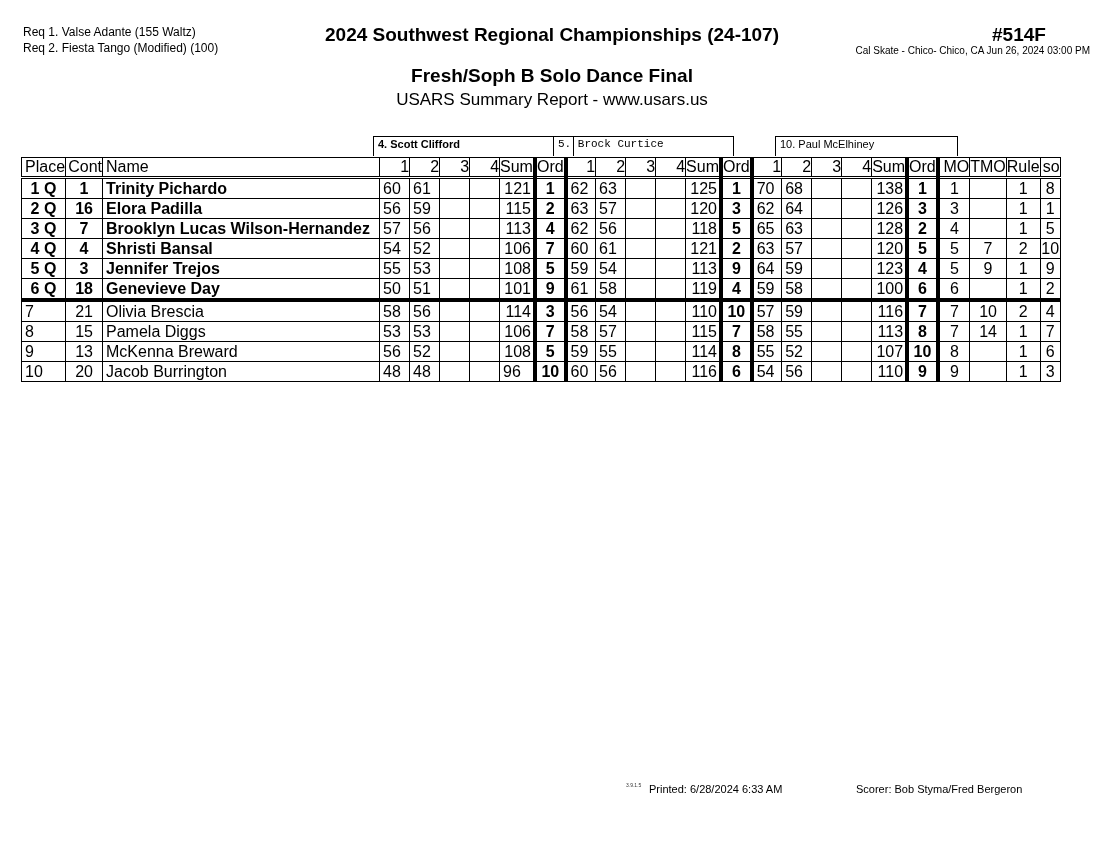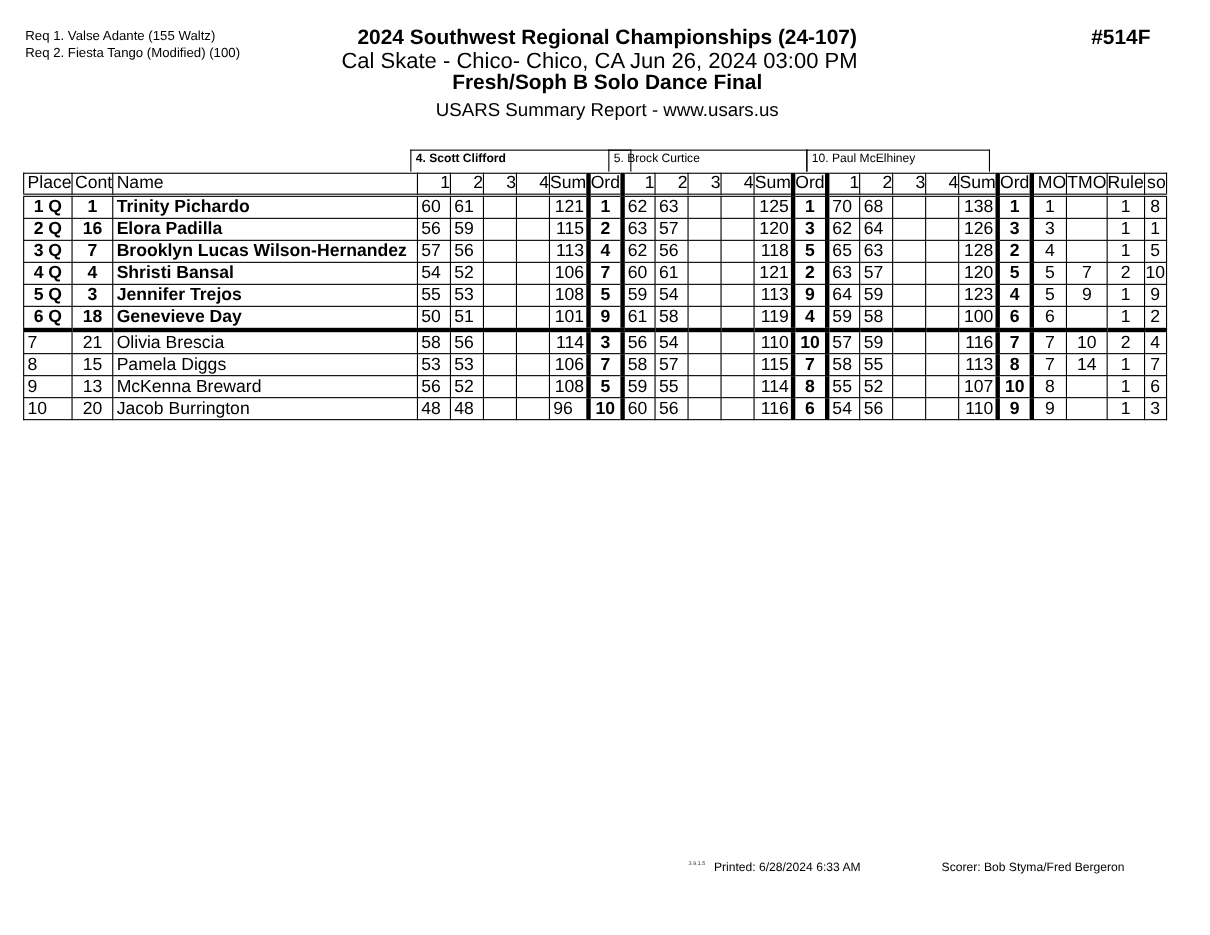--- a/index.html
+++ b/index.html
@@ -1,20 +1,20 @@
 <!DOCTYPE html>
 <html><head>
 <meta charset="utf-8">
 <style>
   html, body { margin: 0; padding: 0; background: #ffffff; }
   body { width: 1100px; height: 850px; position: relative; overflow: hidden; font-family: "Liberation Sans", sans-serif; color: #000; }
   .abs { position: absolute; white-space: nowrap; }
   .req { font-size: 12px; line-height: 15px; left: 23px; }
   .title { font-weight: bold; font-size: 19px; left: 0; width: 1104px; text-align: center; }
-  .subtitle { font-size: 20px; left: 0; width: 1090px; text-align: center; }
+  .subtitle { font-size: 10px; left: 0; width: 1090px; text-align: right; }
   .event { font-weight: bold; font-size: 19px; left: 0; width: 1104px; text-align: center; }
   .report { font-size: 17px; left: 0; width: 1104px; text-align: center; }
   .num { font-weight: bold; font-size: 19px; left: 992px; }
 
   .judge-box { position: absolute; top: 136px; height: 20px; border: 1px solid #000; border-bottom: none; font-size: 11px; line-height: 14px; padding-left: 4px; box-sizing: border-box; }
 
   table.res { position: absolute; left: 21px; top: 157px; border-collapse: collapse; table-layout: fixed; font-size: 16px; padding-left: 15px; }
   table.res td { border: 1px solid #000; height: 19px; padding: 0 0 0 3px; line-height: 18px; overflow: hidden; white-space: nowrap; }
   table.res tr.head td { height: 18px; }
   table.res tr.head td.c { text-align: right; padding: 0; }
@@ -34,22 +34,22 @@
 
 <div class="abs req" style="top:25px;">Req  1.  Valse Adante (155 Waltz)</div>
 <div class="abs req" style="top:41px;">Req  2.  Fiesta Tango (Modified) (100)</div>
 <div class="abs title" style="top:24px;">2024 Southwest Regional Championships (24-107)</div>
 <div class="abs subtitle" style="top:45px;">Cal Skate - Chico- Chico, CA  Jun 26, 2024  03:00 PM</div>
 <div class="abs event" style="top:65px;">Fresh/Soph B Solo Dance Final</div>
 <div class="abs report" style="top:90px;">USARS Summary Report - www.usars.us</div>
 <div class="abs num" style="top:24px;">#514F</div>
 
 <div class="judge-box" style="left:373px; width:201px;font-weight:bold;">4.  Scott Clifford</div>
-<div class="judge-box" style="left:553px; width:181px;">5.  Brock Curtice</div>
-<div class="judge-box" style="left:733px; width:167px;">10.  Paul McElhiney</div>
+<div class="judge-box" style="left:553px; width:181px;font-family:Liberation Mono, monospace;">5.  Brock Curtice</div>
+<div class="judge-box" style="left:775px; width:183px;">10.  Paul McElhiney</div>
 
 <table class="res">
   <colgroup>
     <col style="width:37px">
       <col style="width:37px">
       <col style="width:277px">
     <col style="width:30px">
       <col style="width:30px">
       <col style="width:30px">
       <col style="width:30px">

